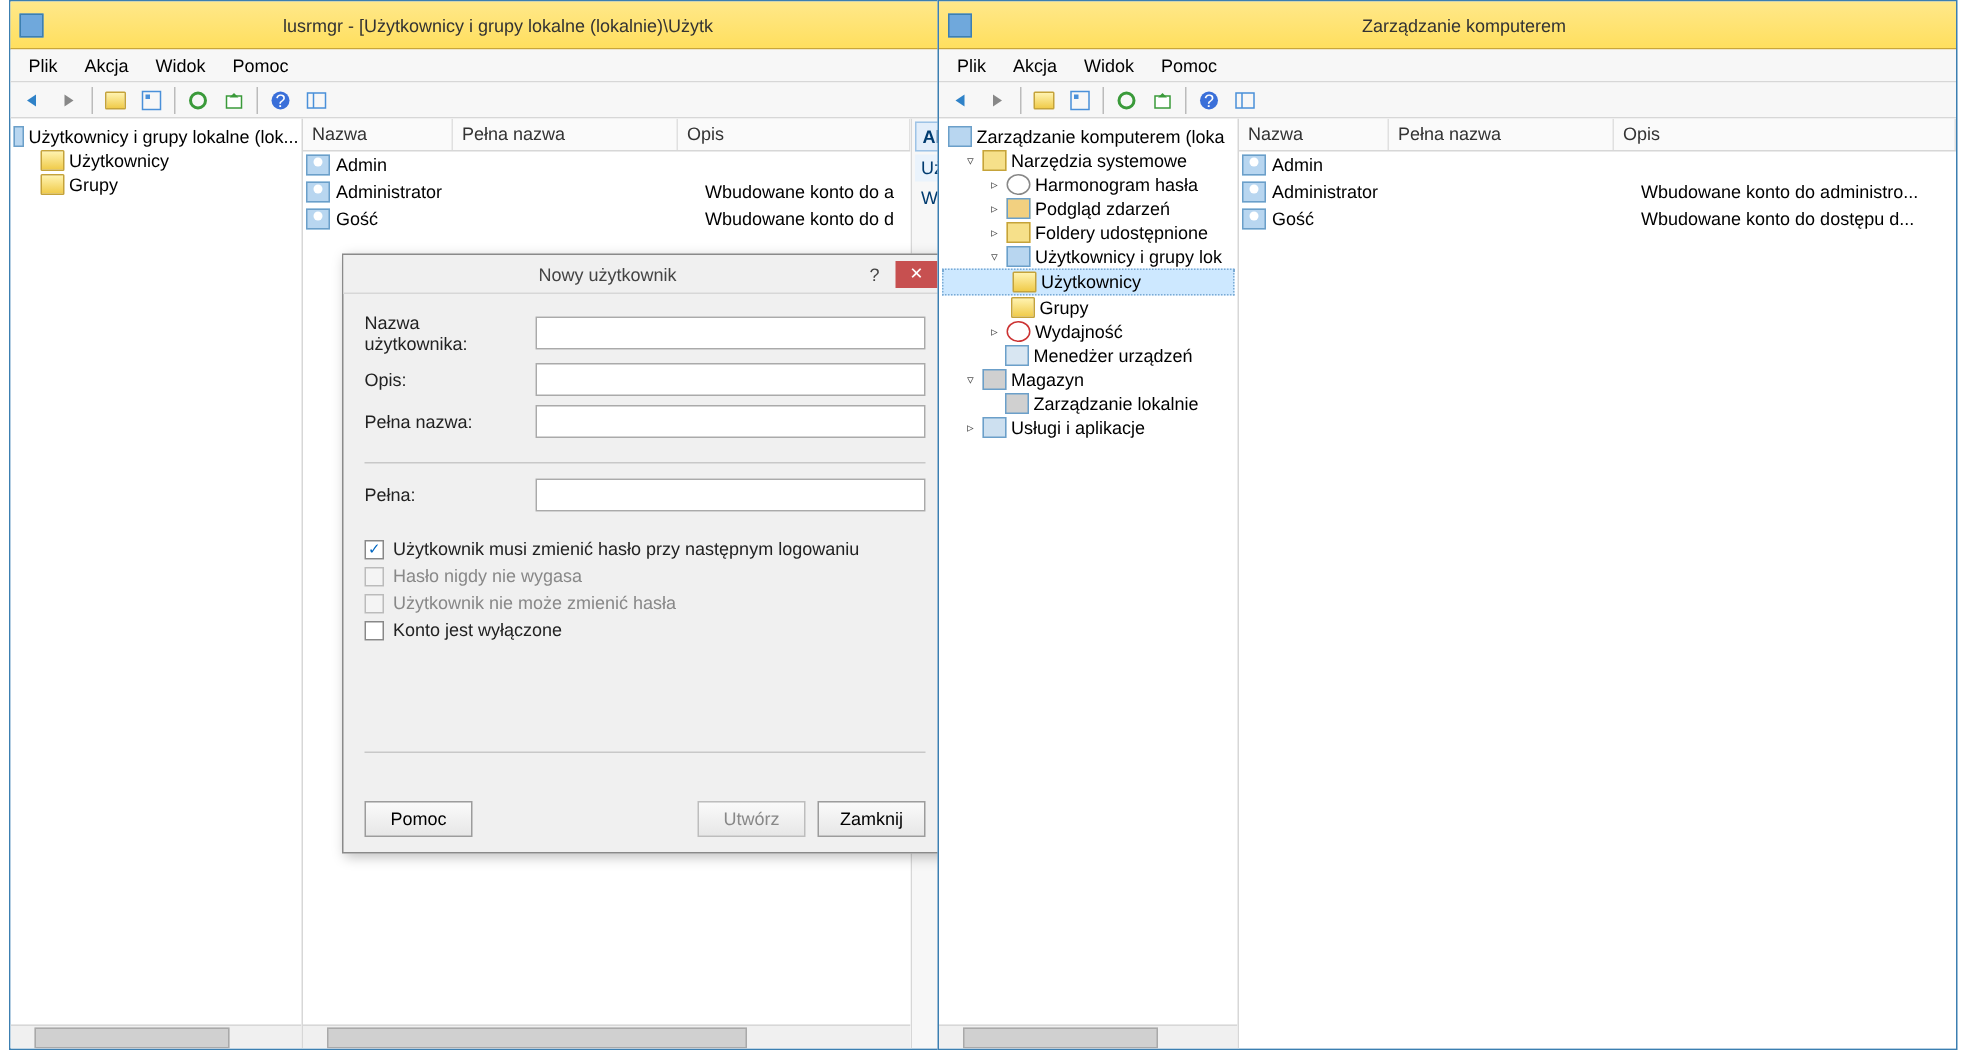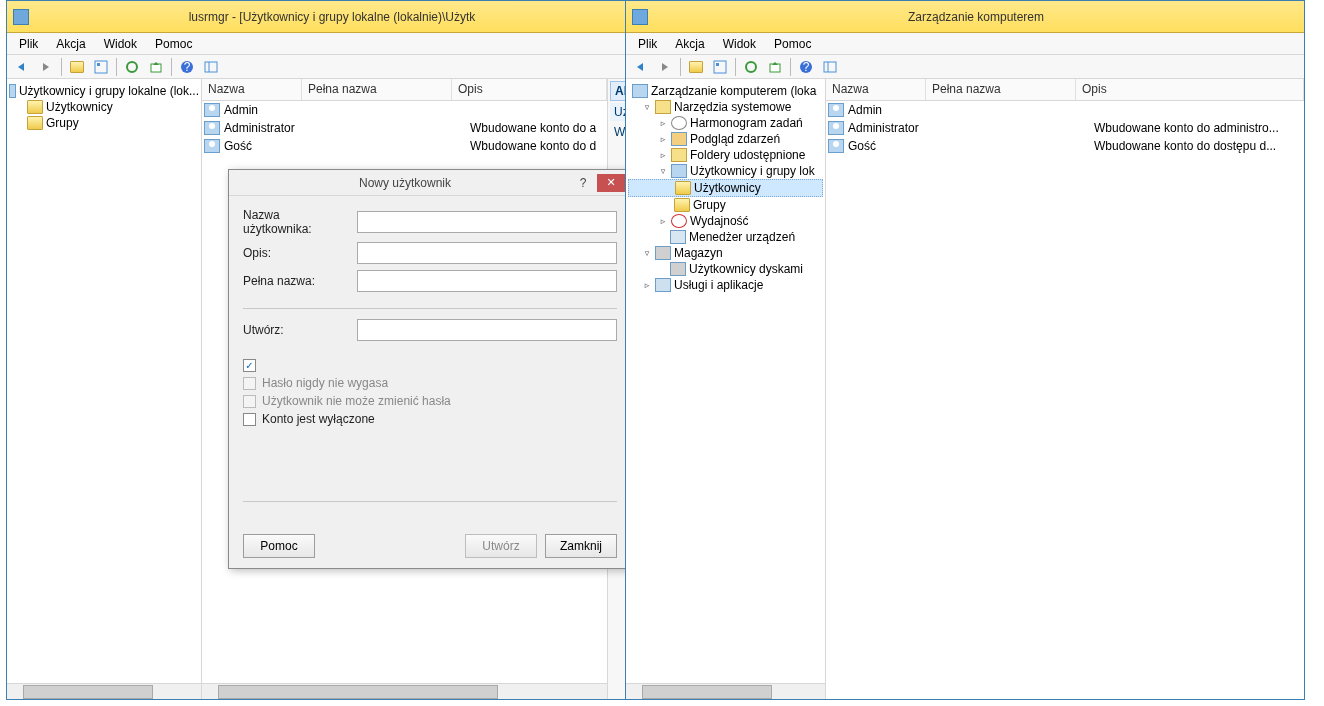--- a/index.html
+++ b/index.html
@@ -184,26 +184,27 @@
     <div class="form-row">
       <label>Opis:</label>
       <input type="text" style="">
     </div>
     <div class="form-row">
       <label>Pełna nazwa:</label>
       <input type="text" style="">
     </div>
     <div class="hr"></div>
     <div class="form-row">
-      <label>Utwórz:</label>
+      <label>Pełna:</label>
       <input type="password" style="">
     </div>
     <div style="height:10px"></div>
     <div class="chk-row">
       <span class="chk">✓</span>
+      <span>Użytkownik musi zmienić hasło przy następnym logowaniu</span>
     </div>
     <div class="chk-row disabled">
       <span class="chk"></span>
       <span>Hasło nigdy nie wygasa</span>
     </div>
     <div class="chk-row disabled">
       <span class="chk"></span>
       <span>Użytkownik nie może zmienić hasła</span>
     </div>
     <div class="chk-row">
@@ -286,21 +287,21 @@
           <span>Zarządzanie komputerem (loka</span>
         </div>
       <div class="tree-row" style="padding-left:14px">
           <span class="expander">▿</span>
           <span class="node-icon" style="background:#f6e08a;border-color:#c5a33a;"></span>
           <span>Narzędzia systemowe</span>
         </div>
       <div class="tree-row" style="padding-left:30px">
           <span class="expander">▹</span>
           <span class="node-icon" style="background:#fff;border-color:#888;border-radius:50%;"></span>
-          <span>Harmonogram zadań</span>
+          <span>Harmonogram hasła</span>
         </div>
       <div class="tree-row" style="padding-left:30px">
           <span class="expander">▹</span>
           <span class="node-icon" style="background:#f2d080;"></span>
           <span>Podgląd zdarzeń</span>
         </div>
       <div class="tree-row" style="padding-left:30px">
           <span class="expander">▹</span>
           <span class="node-icon" style="background:#f6e08a;border-color:#c5a33a;"></span>
           <span>Foldery udostępnione</span>
@@ -327,21 +328,21 @@
           <span class="node-icon" style="background:#d8e6f2;"></span>
           <span>Menedżer urządzeń</span>
         </div>
       <div class="tree-row" style="padding-left:14px">
           <span class="expander">▿</span>
           <span class="node-icon" style="background:#d0d0d0;"></span>
           <span>Magazyn</span>
         </div>
       <div class="tree-row" style="padding-left:42px">
           <span class="node-icon" style="background:#d0d0d0;"></span>
-          <span>Użytkownicy dyskami</span>
+          <span>Zarządzanie lokalnie</span>
         </div>
       <div class="tree-row" style="padding-left:14px">
           <span class="expander">▹</span>
           <span class="node-icon" style="background:#cde0f0;"></span>
           <span>Usługi i aplikacje</span>
         </div>
       <div class="scroll-h">
           <div class="scroll-thumb" style="left:16px;width:130px;"></div>
         </div>
     </div>

